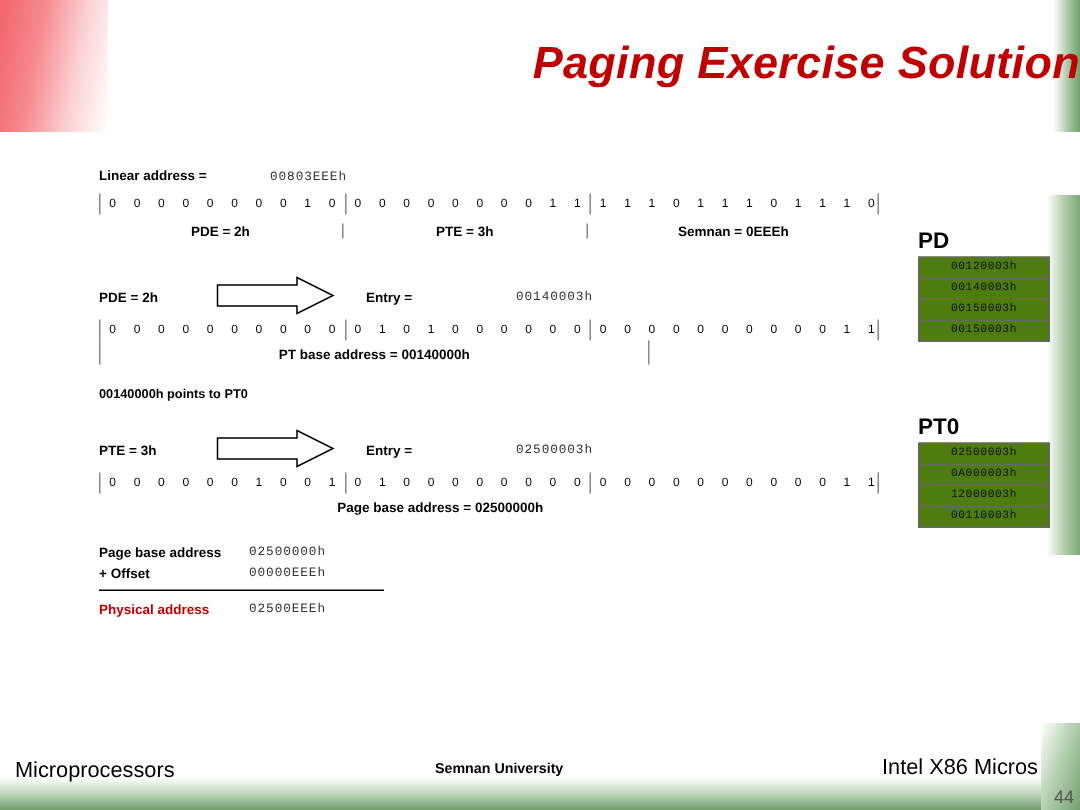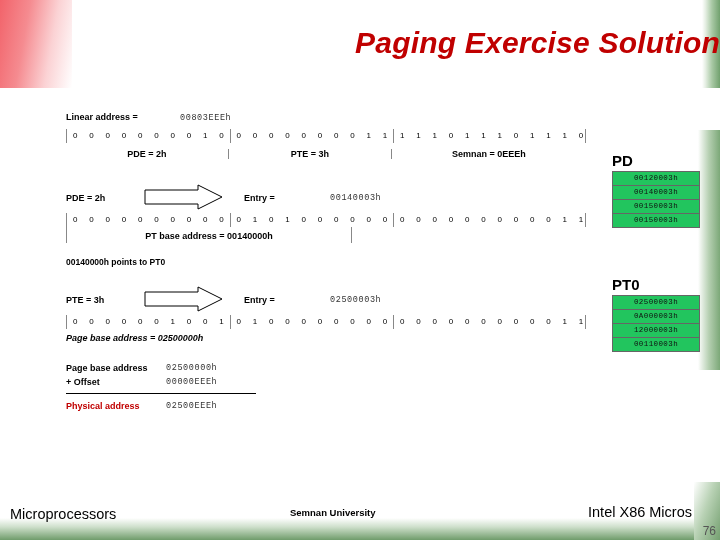--- a/index.html
+++ b/index.html
@@ -135,50 +135,49 @@
   
   .entry-row {
     display: flex;
     align-items: center;
     font-size: 9px;
     font-weight: bold;
     height: 30px;
   }
   .entry-label { width: 78px; }
   .arrow-box { width: 100px; }
-  .entry-eq { width: 86px; }
+  .entry-eq { width: 100px; }
   .entry-val {
     font-weight: normal;
     font-family: "Liberation Mono", monospace;
     font-size: 8.5px;
     letter-spacing: 0.6px;
     color: #333;
   }
 
   .caption-row {
     font-size: 9px;
     font-weight: bold;
     text-align: center;
     padding-top: 4px;
     height: 16px;
     border-left: 1px solid #888;
     border-right: 1px solid #888;
-    width: 286px;
+    width: 367px;
     box-sizing: border-box;
     position: relative;
   }
   .caption-wide {
     font-size: 9px;
     font-weight: bold;
-    text-align: left;
+    text-align: center;
     padding-top: 4px;
     height: 16px;
     width: 455px;
     box-sizing: border-box;
-    font-style: italic;
   }
   .note-row {
     font-size: 8.5px;
     font-weight: bold;
     padding-top: 4px;
   }
 
   
   #sum-block {
     margin-top: 16px;
@@ -211,21 +210,21 @@
     margin-top: 12px;
   }
   .mem-title {
     font-size: 15px;
     font-weight: bold;
     margin-bottom: 2px;
   }
   .mem-table {
     border: 1px solid #666;
     width: 86px;
-    background: #22c55e;
+    background: #4d7c0f;
   }
   .mem-cell {
     border-bottom: 1px solid #666;
     font-family: "Liberation Mono", monospace;
     font-size: 7.5px;
     letter-spacing: 0.4px;
     text-align: center;
     height: 13px;
     line-height: 13px;
     color: #111;
@@ -482,13 +481,13 @@
       <div class="mem-cell">02500003h</div>
       <div class="mem-cell">0A000003h</div>
       <div class="mem-cell">12000003h</div>
       <div class="mem-cell">00110003h</div>
     </div>
 </div>
 
 <div id="footer-left">Microprocessors</div>
 <div id="footer-center">Semnan University</div>
 <div id="footer-right">Intel X86 Micros</div>
-<div id="slide-number">76</div>
+<div id="slide-number">44</div>
 
 </body></html>

